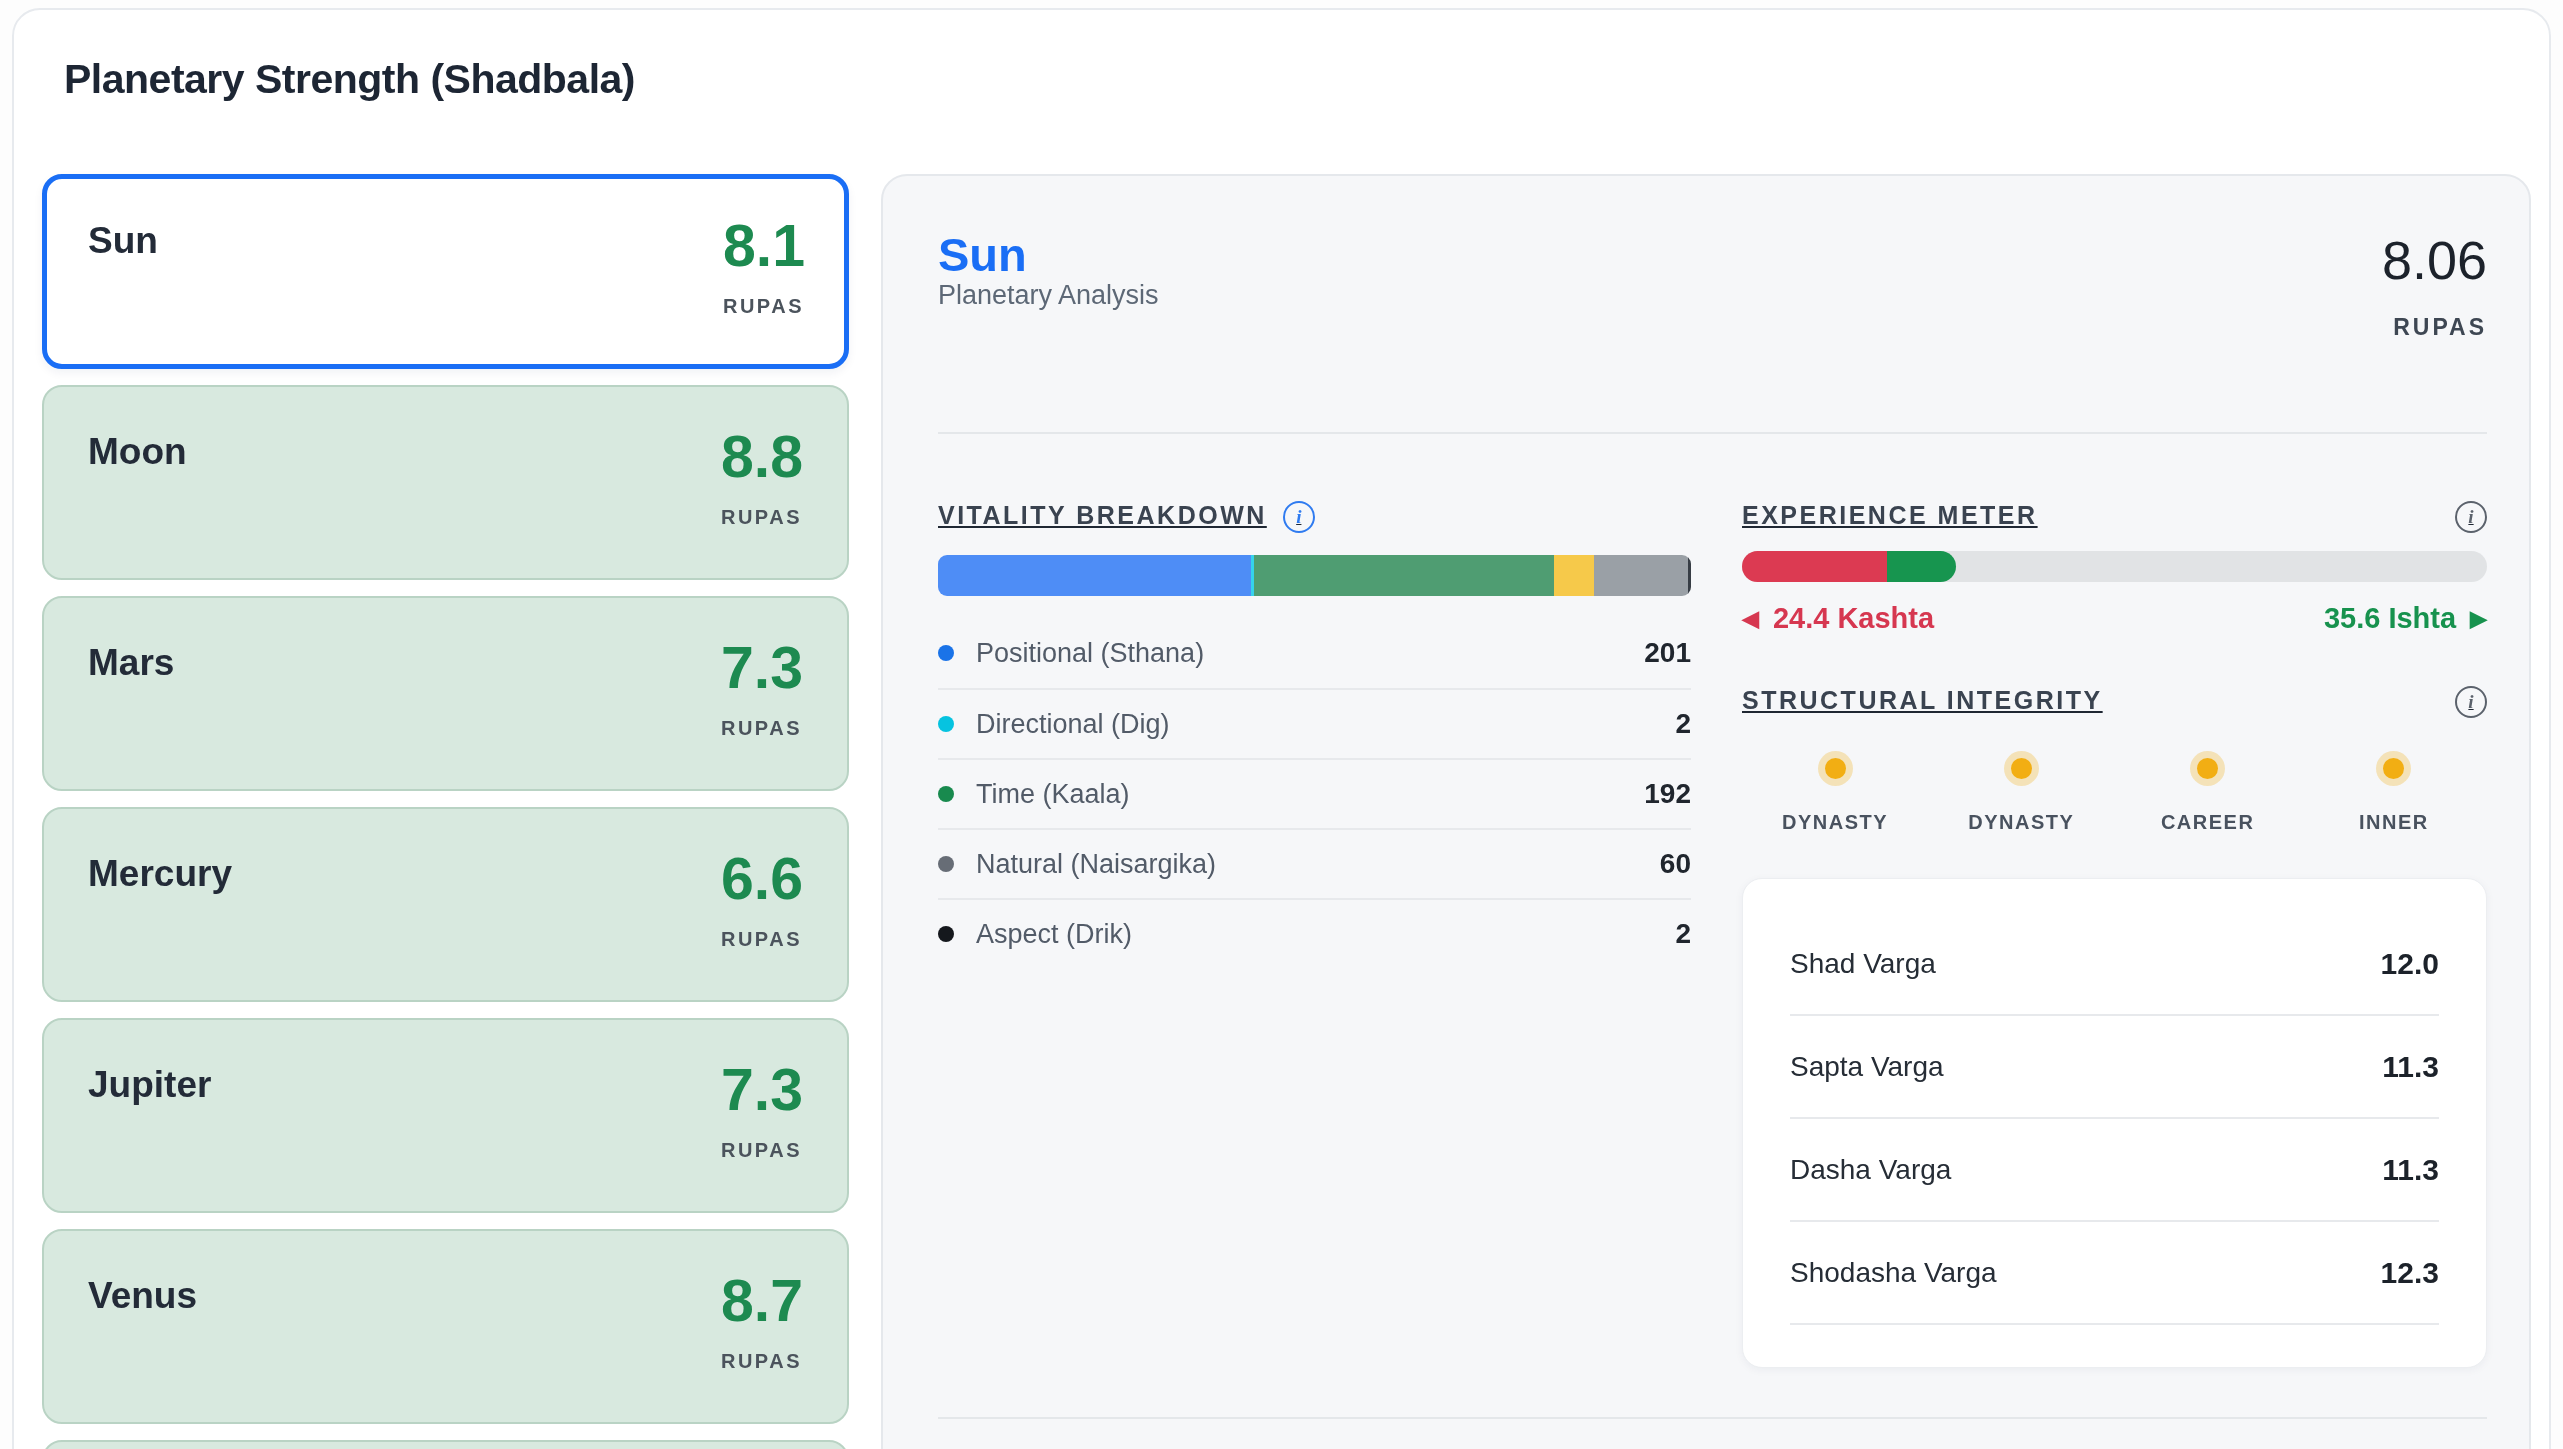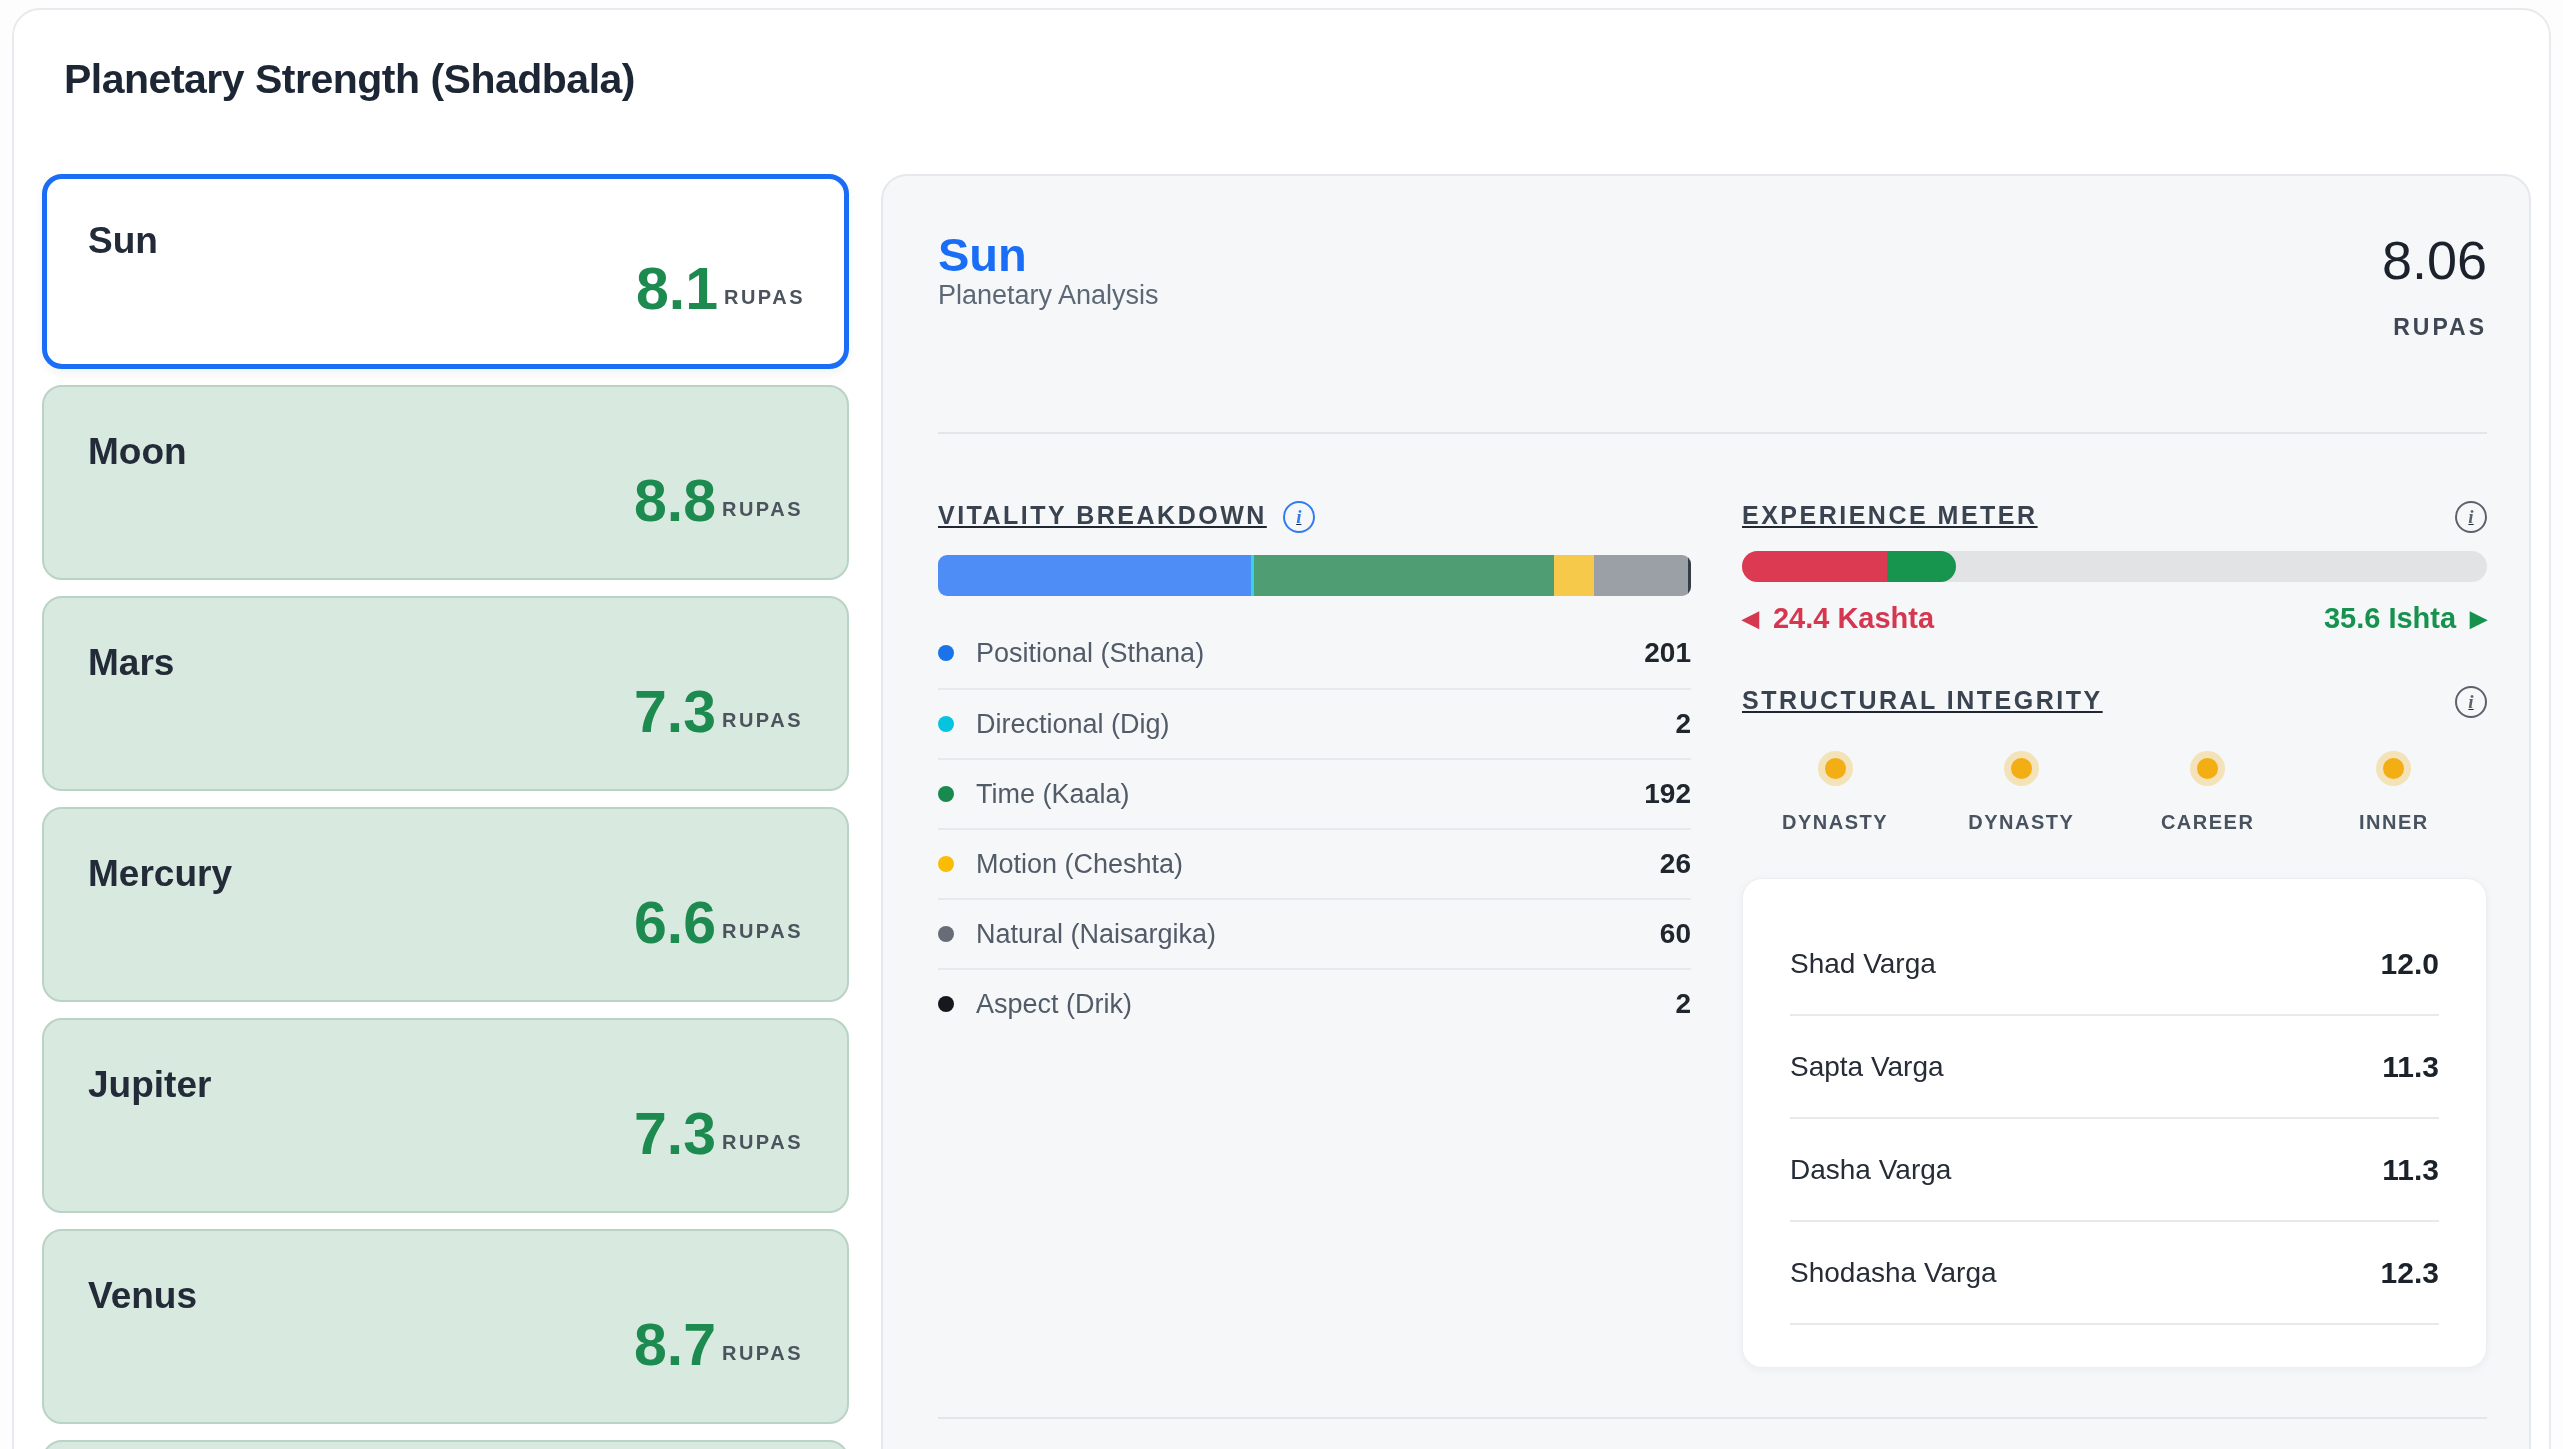--- a/index.html
+++ b/index.html
@@ -23,21 +23,21 @@
     height: 195px; margin-bottom: 16px; border-radius: 20px;
     background: #d8e9df; border: 2px solid #b9d3c4;
     padding: 38px 44px 0 44px; display: flex; justify-content: space-between;
     cursor: pointer;
   }
   .planet-card.selected {
     background: #ffffff; border: 5px solid #1a6ef5; padding: 35px 39px 0 41px;
     box-shadow: 0 4px 10px rgba(20,40,80,0.06);
   }
   .planet-name { font-size: 37px; font-weight: 700; color: #232b38; padding-top: 6px; }
-  .planet-score { display: flex; flex-direction: row; align-items: center; gap: 6px; }
+  .planet-score { display: flex; flex-direction: column; align-items: flex-start; }
   .planet-value { font-size: 59px; font-weight: 700; color: #1d8a50; line-height: 65px; }
   .planet-units { margin-top: 16px; font-size: 20px; font-weight: 700; color: #4b535c; letter-spacing: 2.5px; }
 
   
   .analysis-panel {
     flex: 1; margin-left: 32px; height: 1602px;
     background: #f6f7f9; border: 2px solid #e5e8ec; border-radius: 26px;
     padding: 53px 42px 0 55px;
   }
   .panel-header { display: flex; justify-content: space-between; }
@@ -228,25 +228,20 @@
                 <span class="vitality-label">Directional (Dig)</span>
                 <span class="vitality-value">2</span>
               </div>
 
               <div class="vitality-row">
                 <span class="legend-dot" style="background: rgb(24, 138, 78);"></span>
                 <span class="vitality-label">Time (Kaala)</span>
                 <span class="vitality-value">192</span>
               </div>
 
-              <div class="vitality-row">
-                <span class="legend-dot" style="background: rgb(251, 188, 5);"></span>
-                <span class="vitality-label">Motion (Cheshta)</span>
-                <span class="vitality-value">26</span>
-              </div>
 
               <div class="vitality-row">
                 <span class="legend-dot" style="background: rgb(103, 109, 118);"></span>
                 <span class="vitality-label">Natural (Naisargika)</span>
                 <span class="vitality-value">60</span>
               </div>
 
               <div class="vitality-row">
                 <span class="legend-dot" style="background: rgb(21, 24, 29);"></span>
                 <span class="vitality-label">Aspect (Drik)</span>

